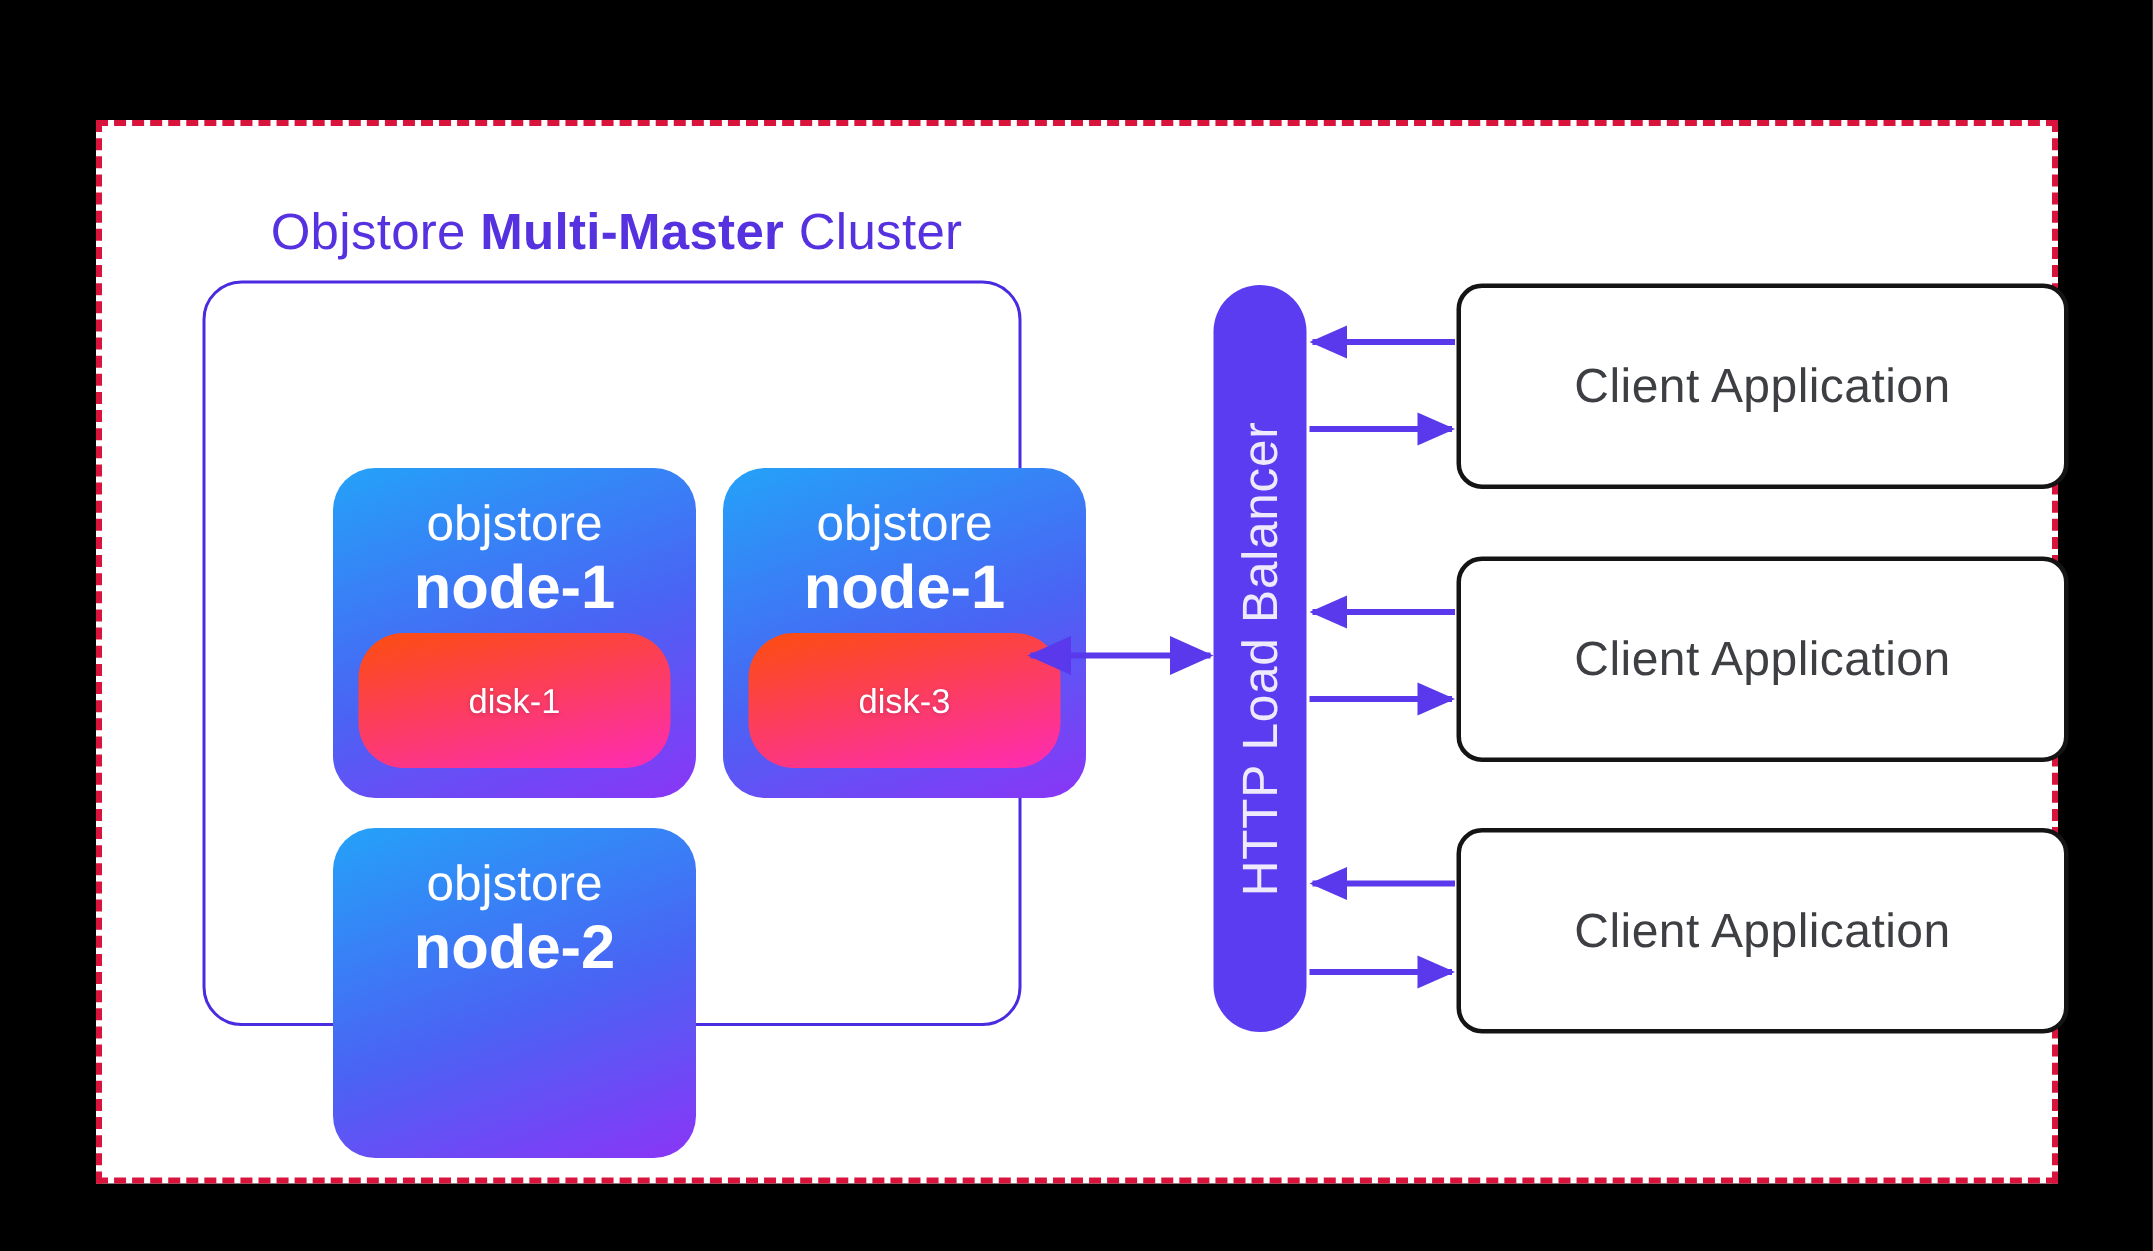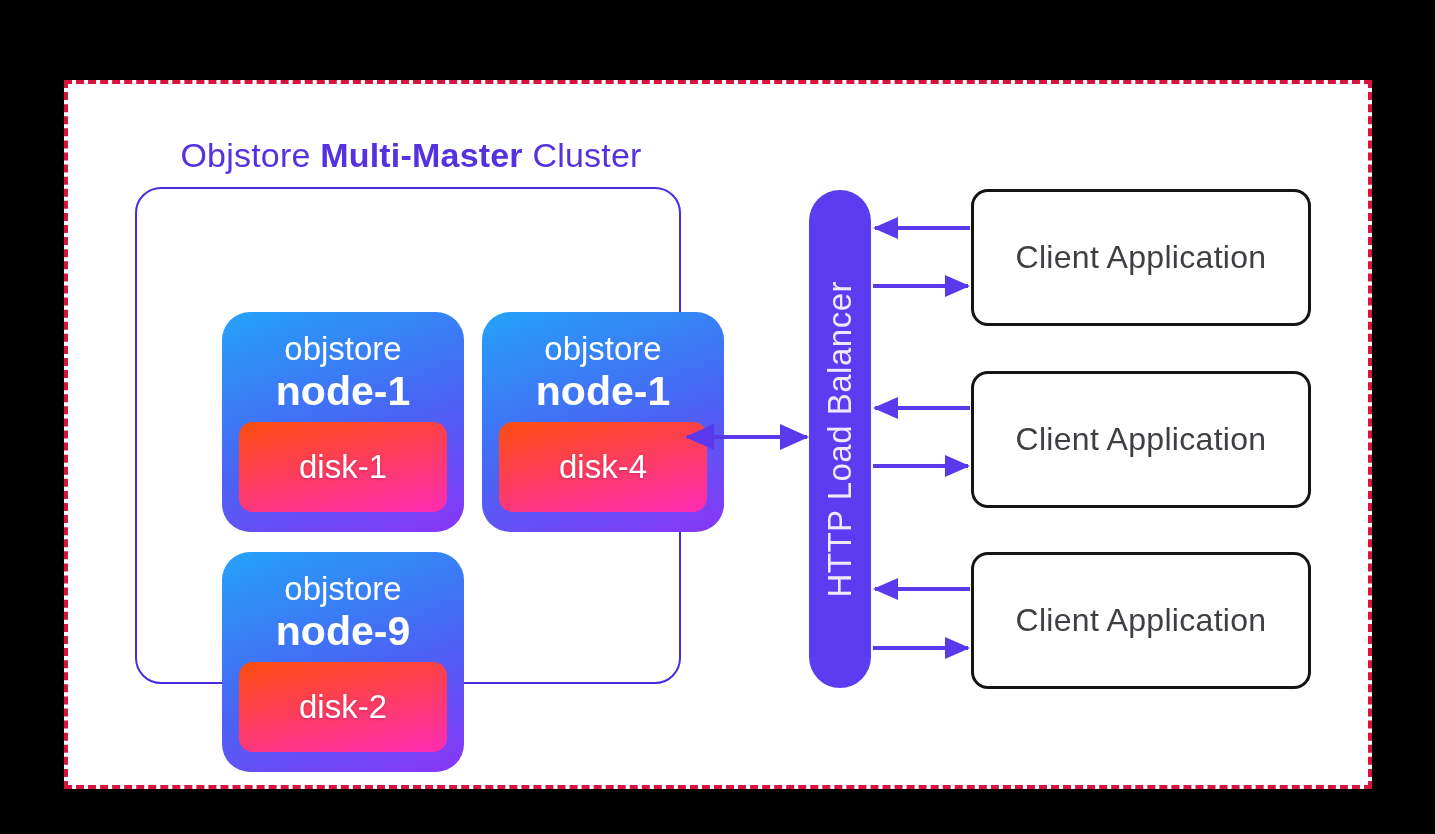--- a/index.html
+++ b/index.html
@@ -58,24 +58,24 @@
   }
   .node .role{font-size:33px;font-weight:normal;margin-top:16px;line-height:42px;}
   .node .name{font-size:41px;font-weight:bold;line-height:42px;}
   .node-1{left:85px;top:123px;}
   .node-3{left:345px;top:123px;}
   .node-2{left:85px;top:363px;}
   .disk{
     position:absolute;
     left:17px;top:110px;
     width:208px;height:90px;
-    border-radius:14px;
+    border-radius:30px;
     background:linear-gradient(168deg,#fc4c16 5%,#fd2dad 95%);
     display:flex;align-items:center;justify-content:center;
-    font-size:33px;color:#fff;
+    font-size:23px;color:#fff;
     text-shadow:0 1px 3px rgba(60,0,60,.25);
   }
   
   .lb{
     position:absolute;
     left:741px;top:106px;
     width:62px;height:498px;
     border-radius:31px;
     background:var(--purple);
     display:flex;align-items:center;justify-content:center;
@@ -85,21 +85,21 @@
     transform:rotate(180deg);
     font-size:33px;
     color:#eee9fc;
     white-space:nowrap;
     letter-spacing:.5px;
   }
   
   .client{
     position:absolute;
     left:903px;
-    width:340px;height:137px;
+    width:408px;height:137px;
     background:#fff;
     border:3px solid var(--client-border);
     border-radius:17px;
     display:flex;align-items:center;justify-content:center;
   }
   .client-1{top:105px;}
   .client-2{top:287px;}
   .client-3{top:468px;}
   .client .label{
     font-size:32px;
@@ -160,30 +160,27 @@
         <div class="name">node-1</div>
         <div class="disk">
           <span>disk-1</span>
         </div>
       </div>
 
       <div class="node node-3">
         <div class="role">objstore</div>
         <div class="name">node-1</div>
         <div class="disk">
-          <span>disk-4</span>
+          <span>disk-3</span>
         </div>
       </div>
 
       <div class="node node-2">
         <div class="role">objstore</div>
-        <div class="name">node-9</div>
-        <div class="disk">
-          <span>disk-2</span>
-        </div>
+        <div class="name">node-2</div>
       </div>
 
     </div>
 
     <div class="arrow arrow-bi a-bi">
       <div class="head head-left"></div>
       <div class="shaft"></div>
       <div class="head head-right"></div>
     </div>
 

